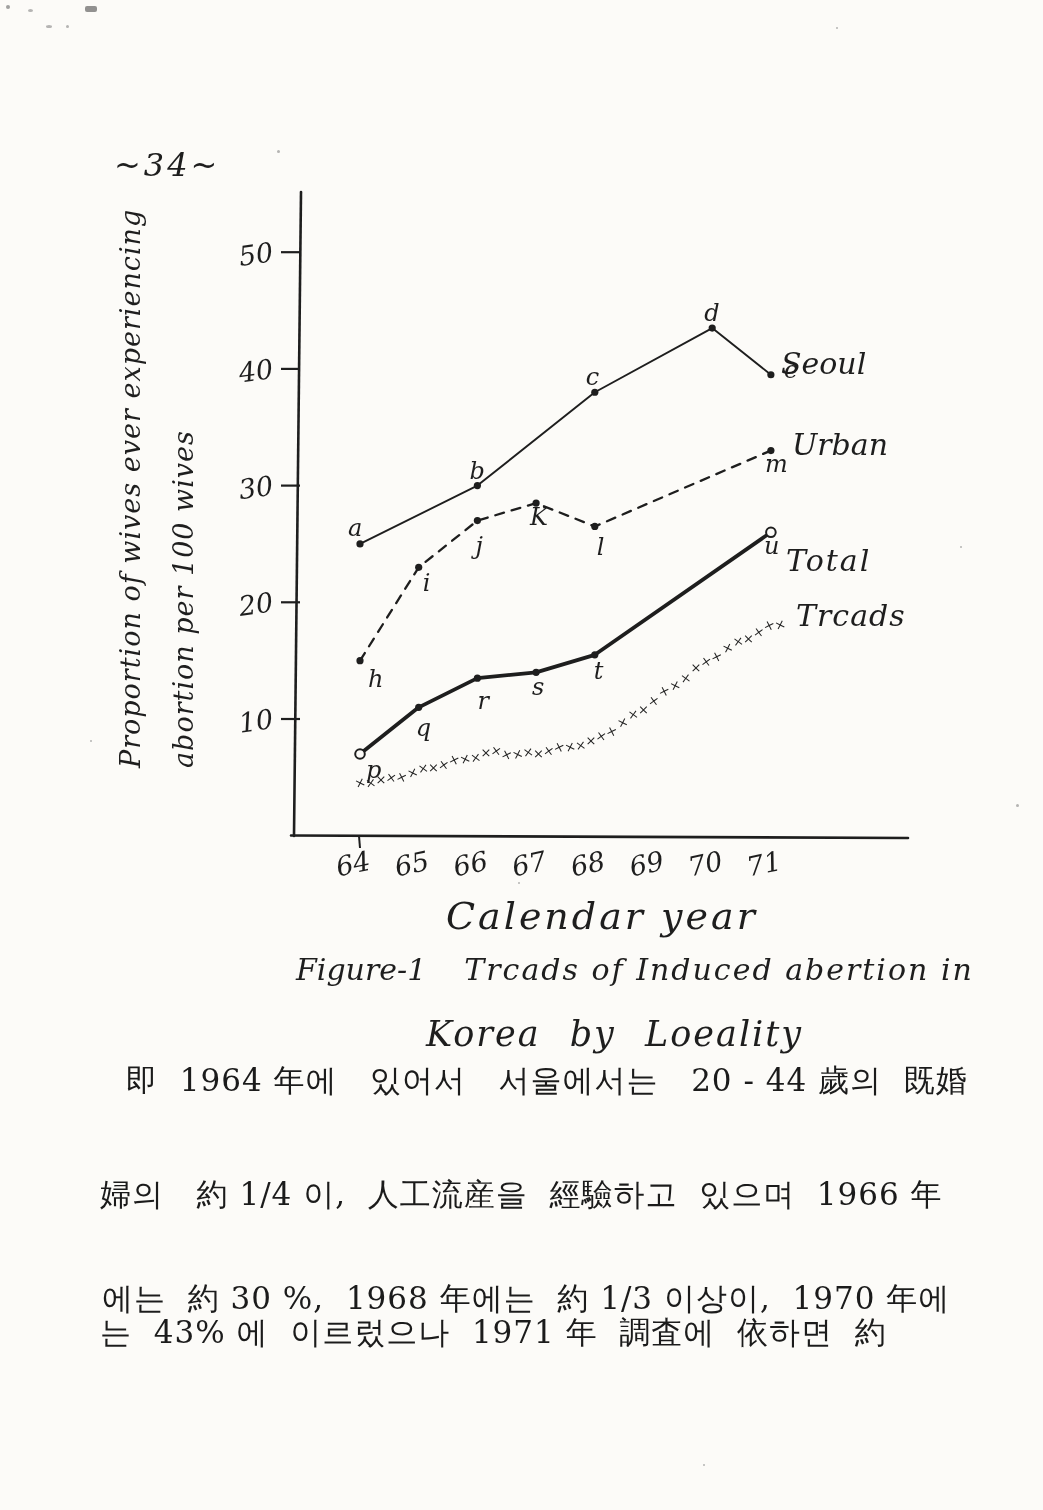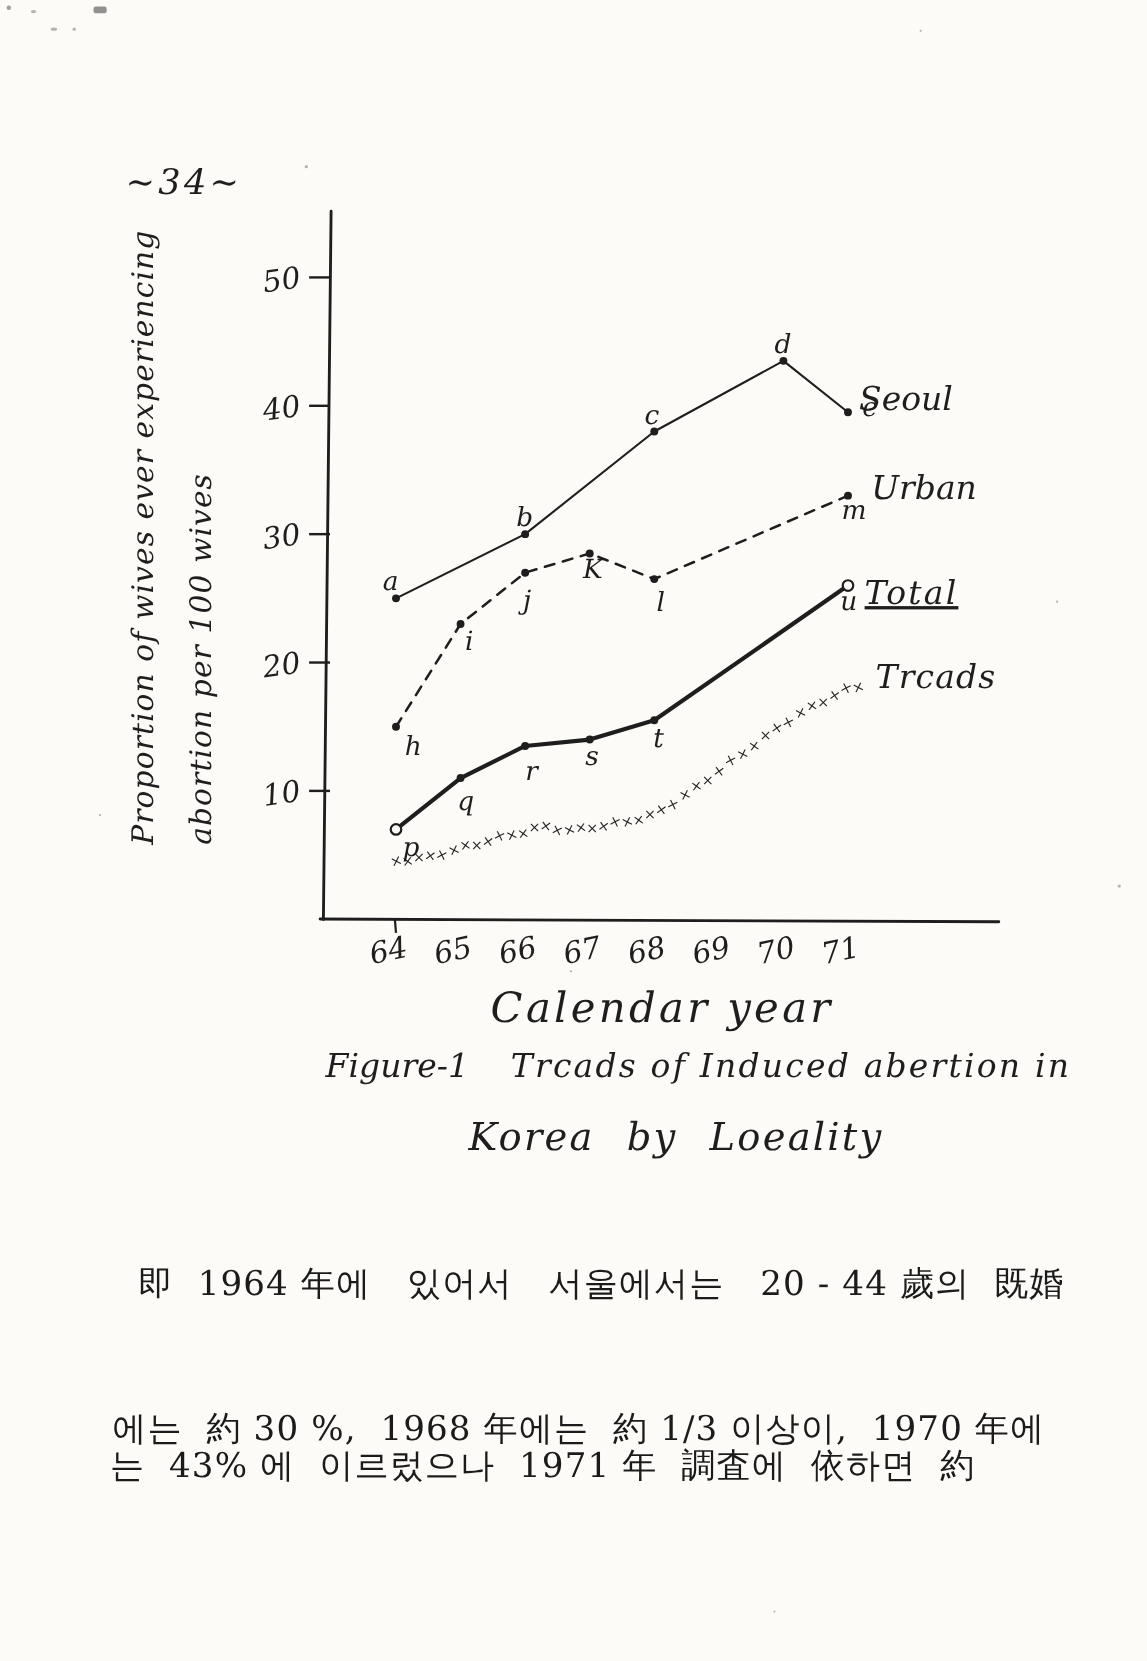--- a/index.html
+++ b/index.html
@@ -9,27 +9,27 @@
   .hw{position:absolute;font-style:italic;white-space:nowrap;color:#1e1e1e;}
   .cjk{position:absolute;white-space:pre;font-size:31px;color:#1b1b1b;letter-spacing:1px;}
   .pageno{left:114px;top:146px;font-size:32px;letter-spacing:3px;}
   .ylab{transform-origin:0 100%;transform:rotate(-90deg);font-size:27px;letter-spacing:1px;}
   .ylab1{left:146px;top:737px;}
   .ylab2{left:199px;top:737px;}
   .xlab{left:446px;top:894px;font-size:38px;letter-spacing:3px;}
   .slabel{font-size:30px;}
   .sl-seoul{left:781px;top:346px;}
   .sl-urban{left:792px;top:427px;}
-  .sl-total{left:786px;top:522px;letter-spacing:2px;text-decoration:underline;}
+  .sl-total{left:786px;top:543px;letter-spacing:2px;}
   .sl-rural{left:796px;top:598px;letter-spacing:1px;}
   .cap1{left:296px;top:952px;font-size:30px;}
   .cap1 .gap{display:inline-block;width:38px;}
   .cap1 .captext{letter-spacing:2px;}
   .cap2{left:426px;top:1014px;font-size:35px;letter-spacing:2px;word-spacing:16px;}
-  .k1{left:126px;top:1146px;}
+  .k1{left:126px;top:1060px;}
   .k2{left:100px;top:1174px;}
   .k3{left:102px;top:1244px;margin-top:34px;}
   .k4{left:100px;top:1312px;}
   .speck{position:absolute;border-radius:50%;background:#7a7a7a;opacity:.55;}
 </style>
 </head>
 <body>
 
 <div class="page">
 
@@ -146,20 +146,21 @@
   <div class="hw slabel sl-urban">Urban</div>
   <div class="hw slabel sl-total">Total</div>
   <div class="hw slabel sl-rural">Trcads</div>
 
   <div class="hw cap1">
     <span>Figure-1</span><span class="gap"></span><span class="captext">Trcads of Induced abertion in</span>
   </div>
   <div class="hw cap2">Korea by Loeality</div>
 
   <div class="cjk k1">即  1964 年에   있어서   서울에서는   20 - 44 歲의  既婚</div>
+  <div class="cjk k2">婦의   約 1/4 이,  人工流産을  經驗하고  있으며  1966 年</div>
   <div class="cjk k3">에는  約 30 %,  1968 年에는  約 1/3 이상이,  1970 年에</div>
   <div class="cjk k4">는  43% 에  이르렀으나  1971 年  調査에  依하면  約</div>
 
   <div class="speck" style="left:85px;top:6px;width:12px;height:6px;background:#3a3a3a;border-radius:2px;"></div>
   <div class="speck" style="left:6px;top:5px;width:4px;height:4px;background:#555;"></div>
   <div class="speck" style="left:28px;top:9px;width:5px;height:3px;"></div>
   <div class="speck" style="left:46px;top:25px;width:6px;height:3px;"></div>
   <div class="speck" style="left:66px;top:25px;width:3px;height:3px;"></div>
   <div class="speck" style="left:277px;top:150px;width:3px;height:3px;"></div>
   <div class="speck" style="left:836px;top:27px;width:2px;height:2px;"></div>

